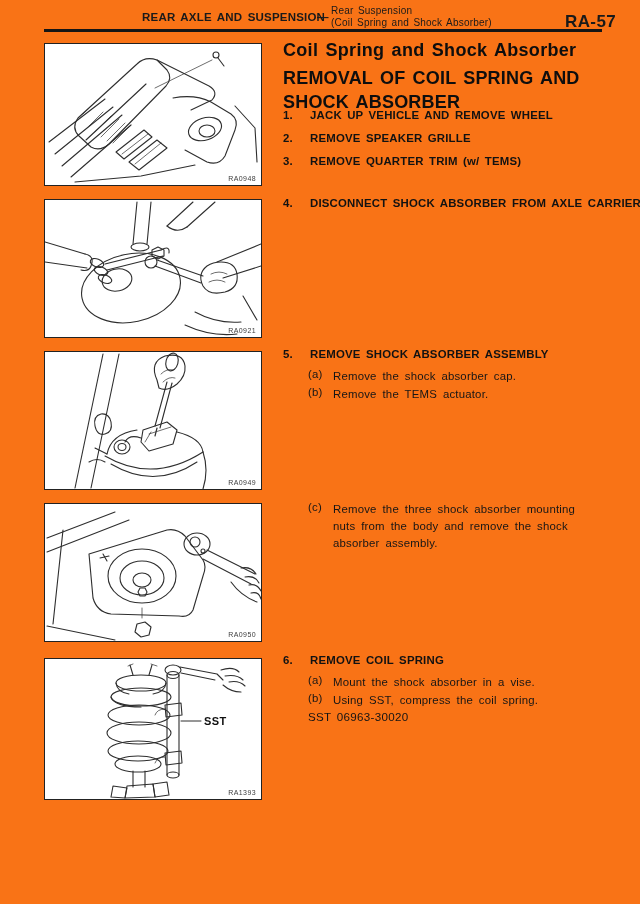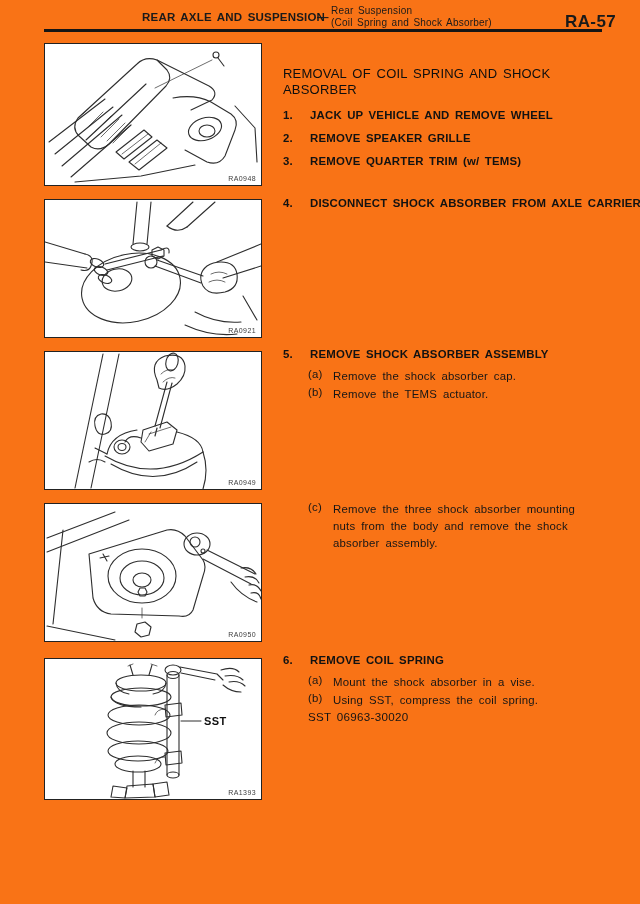--- a/index.html
+++ b/index.html
@@ -43,21 +43,21 @@
     position:absolute;left:159px;top:56px;
     font-size:11px;font-weight:bold;letter-spacing:0.4px;color:#111;
   }
   
   .doc-title{
     position:absolute;left:283px;top:40px;
     font-size:18px;font-weight:bold;letter-spacing:0.3px;word-spacing:2px;color:#0e0e0e;
   }
   .doc-heading{
     position:absolute;left:283px;top:66px;width:300px;
-    font-size:13px;font-weight:normal;line-height:16px;
+    font-size:18px;font-weight:bold;line-height:24px;
     letter-spacing:0.2px;word-spacing:2px;color:#0e0e0e;
   }
   .step{
     position:absolute;left:283px;display:flex;
     font-size:11.4px;font-weight:bold;letter-spacing:0.2px;word-spacing:2px;
     color:#121212;
   }
   .step .num{width:27px;flex:0 0 27px;}
   .step .txt{white-space:nowrap;}
   .substep{
@@ -303,20 +303,21 @@
         <path d="M184,23 Q194,21 200,27"></path>
         <path d="M178,26 Q186,33 196,33"></path>
 
         <path d="M136,62 L156,62" stroke-width="1"></path>
       </g>
     </svg>
     <span class="sst-callout">SST</span>
     <span class="fig-code">RA1393</span>
   </div>
 
+  <h1 class="doc-title" style="margin:0;">Coil Spring and Shock Absorber</h1>
   <h2 class="doc-heading" style="margin:0;">REMOVAL OF COIL SPRING AND SHOCK ABSORBER</h2>
 
   <div class="step s1">
     <span class="num">1.</span>
     <span class="txt">JACK UP VEHICLE AND REMOVE WHEEL</span>
   </div>
   <div class="step s2">
     <span class="num">2.</span>
     <span class="txt">REMOVE SPEAKER GRILLE</span>
   </div>

